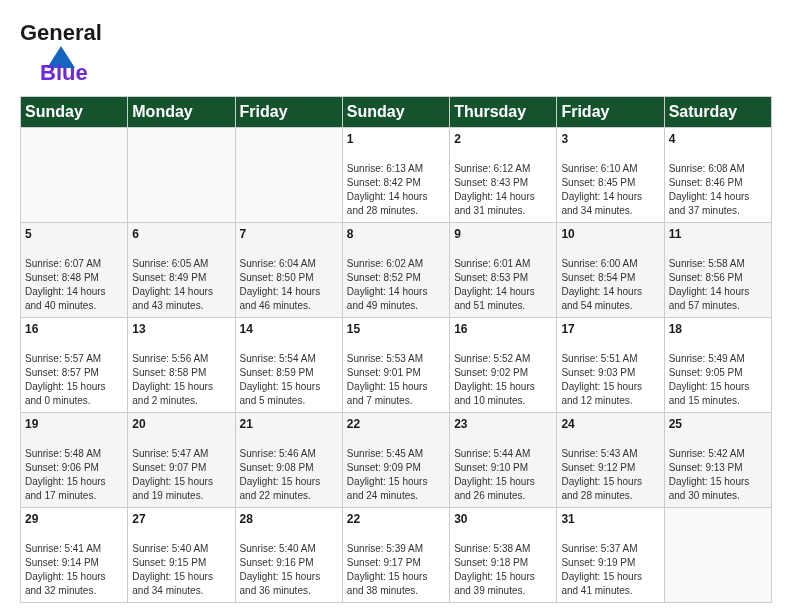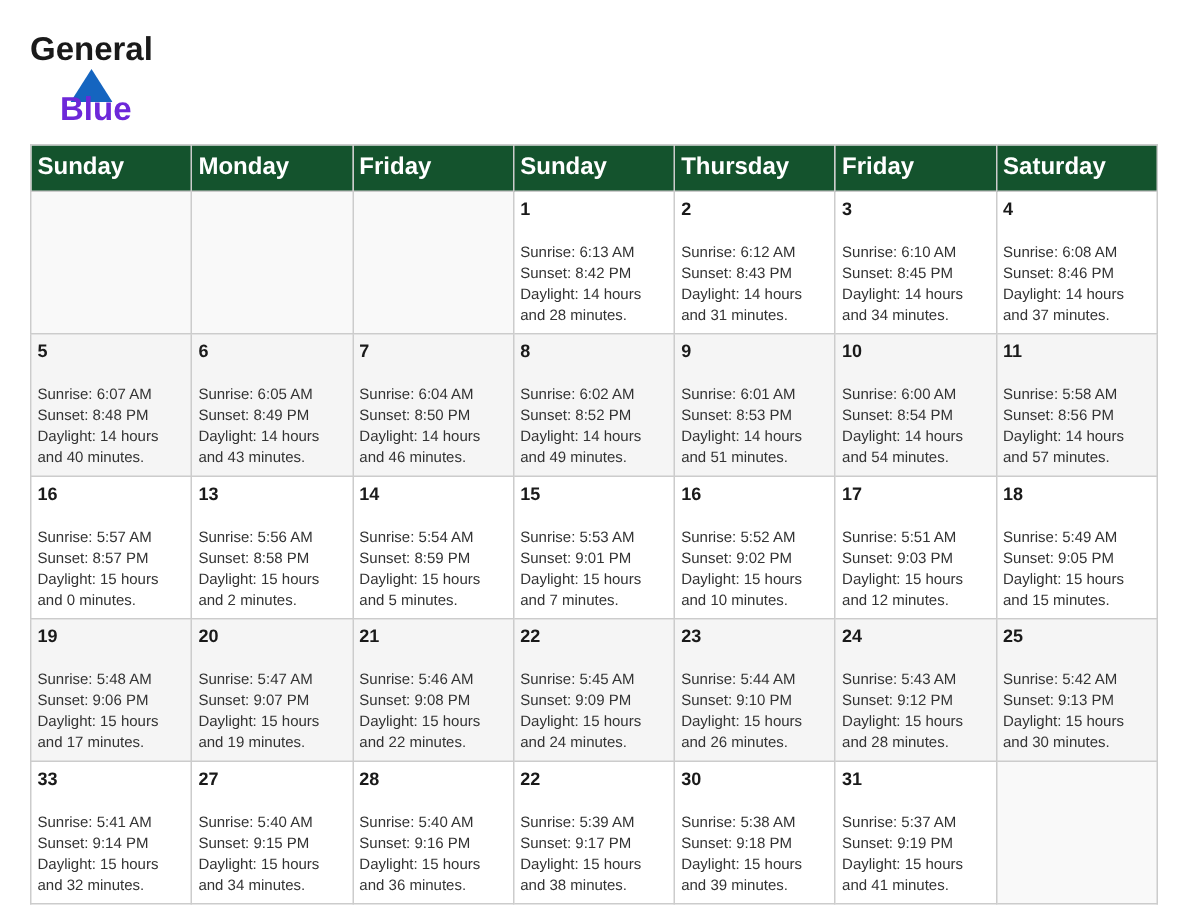--- a/index.html
+++ b/index.html
@@ -215,21 +215,21 @@
           <div class="day-number">24</div>
           <div class="day-info">Sunrise: 5:43 AM<br>Sunset: 9:12 PM<br>Daylight: 15 hours and 28 minutes.</div>
         </td>
         <td>
           <div class="day-number">25</div>
           <div class="day-info">Sunrise: 5:42 AM<br>Sunset: 9:13 PM<br>Daylight: 15 hours and 30 minutes.</div>
         </td>
       </tr>
       <tr>
         <td>
-          <div class="day-number">33</div>
+          <div class="day-number">29</div>
           <div class="day-info">Sunrise: 5:41 AM<br>Sunset: 9:14 PM<br>Daylight: 15 hours and 32 minutes.</div>
         </td>
         <td>
           <div class="day-number">27</div>
           <div class="day-info">Sunrise: 5:40 AM<br>Sunset: 9:15 PM<br>Daylight: 15 hours and 34 minutes.</div>
         </td>
         <td>
           <div class="day-number">28</div>
           <div class="day-info">Sunrise: 5:40 AM<br>Sunset: 9:16 PM<br>Daylight: 15 hours and 36 minutes.</div>
         </td>

